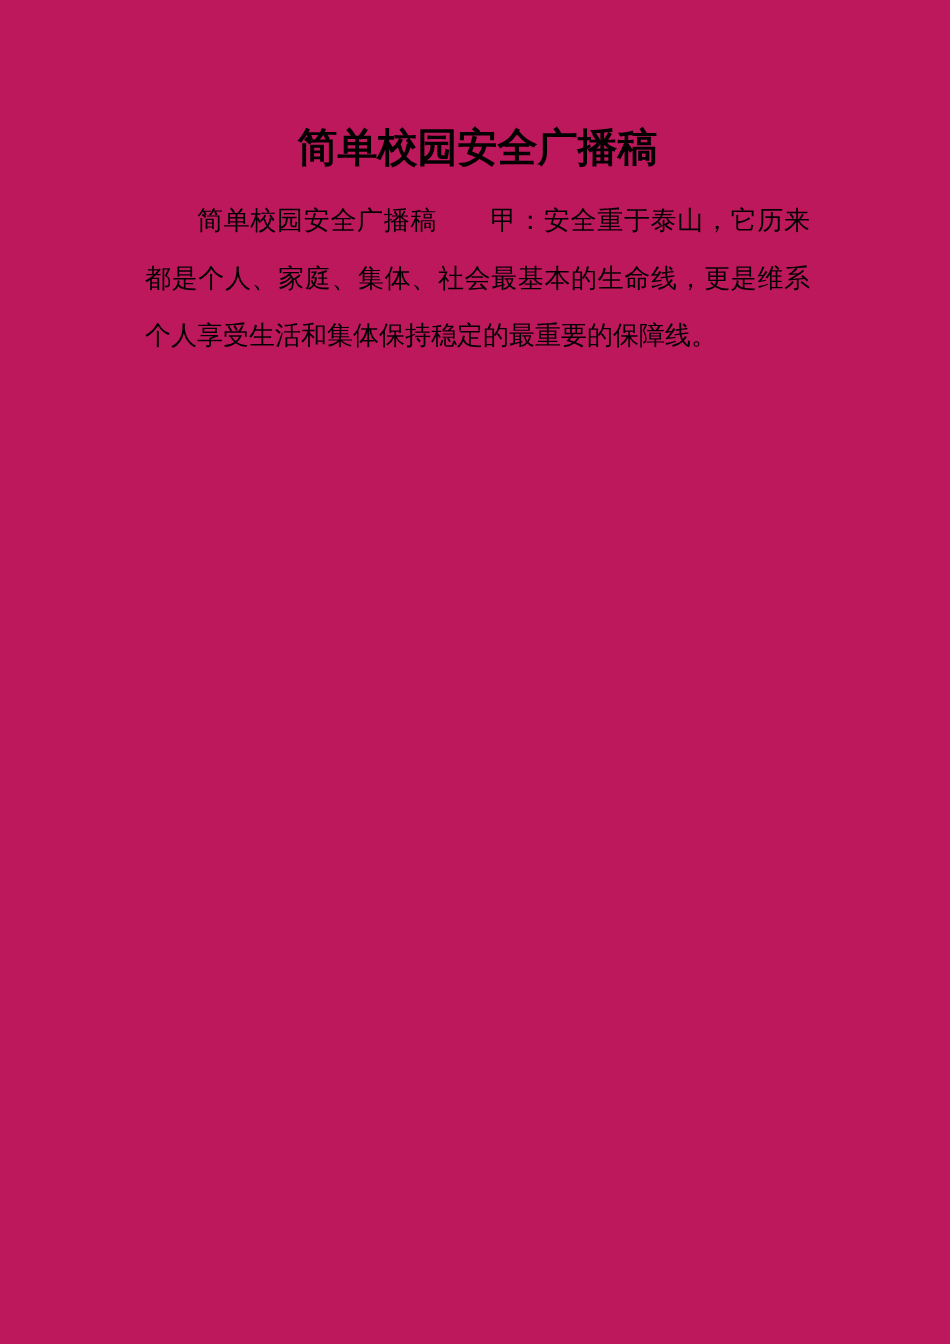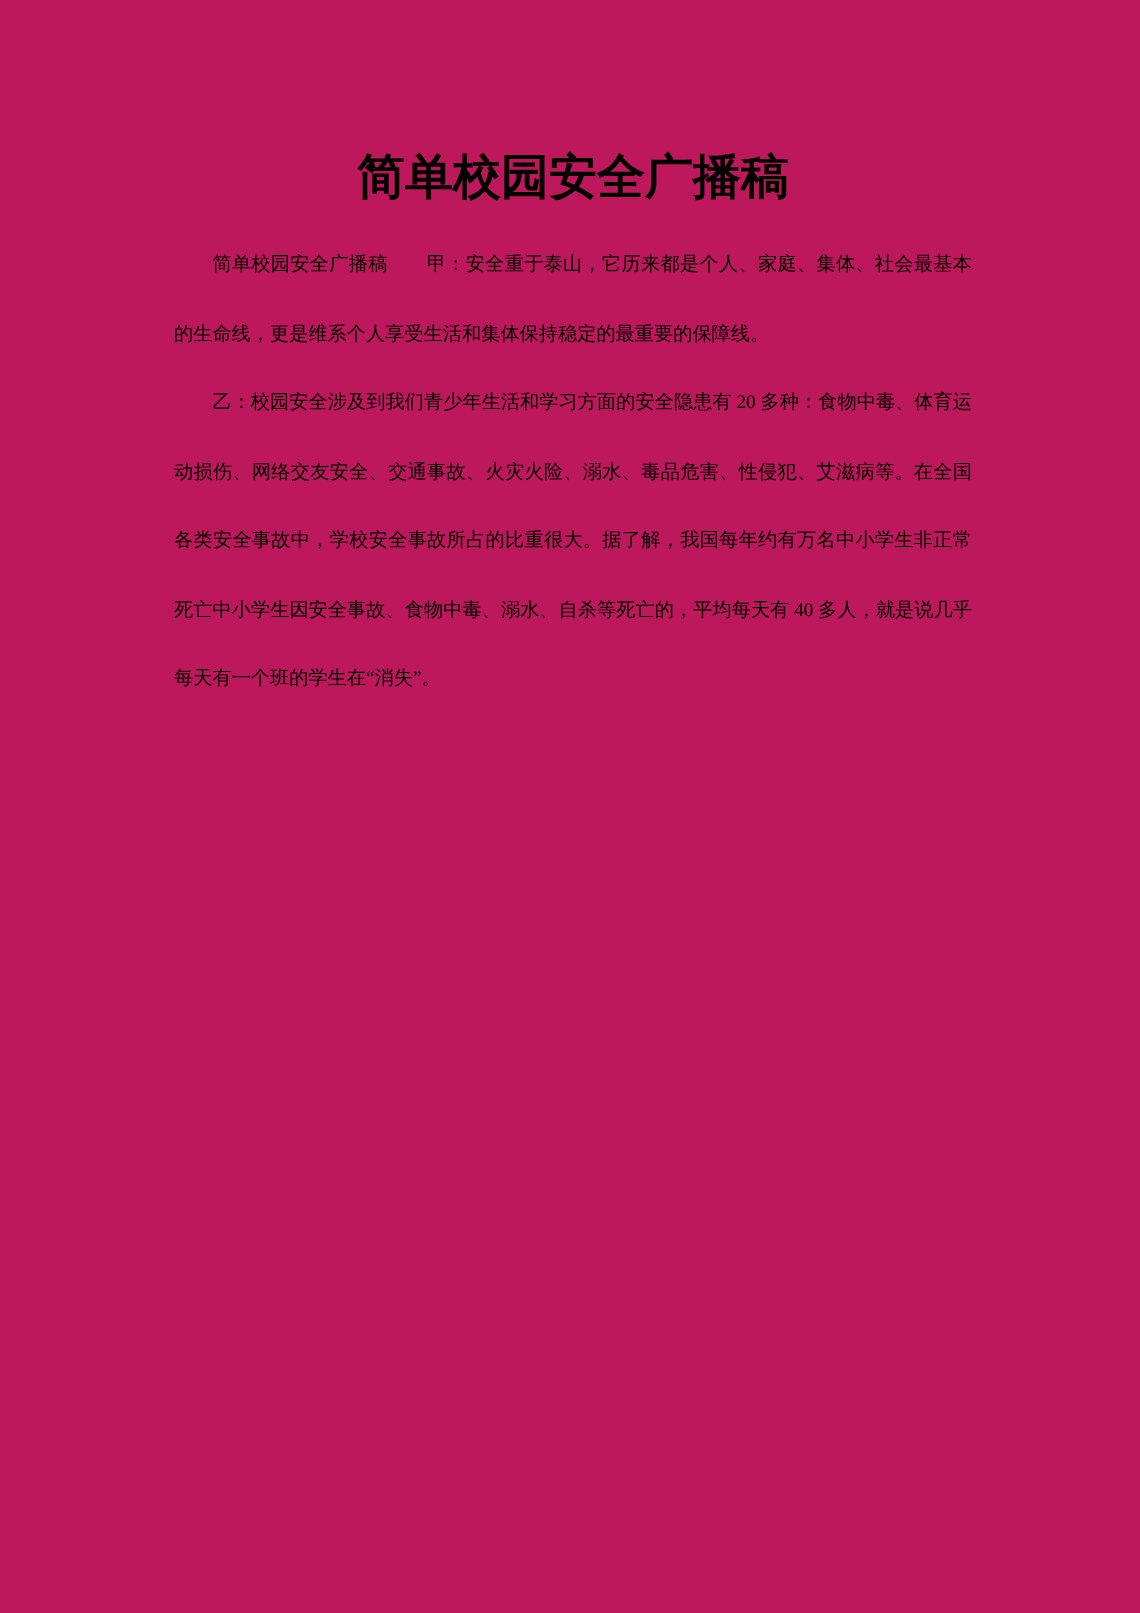--- a/index.html
+++ b/index.html
@@ -25,34 +25,33 @@
   }
   .doc-title {
     font-size: 40px;
     font-weight: 700;
     line-height: 52px;
     text-align: center;
     margin: 0 0 18px 0;
     letter-spacing: 0;
   }
   .doc-body p.para {
-    font-size: 16px;
+    font-size: 26px;
     line-height: 57.5px;
     margin: 0;
     padding: 0;
     text-align: justify;
     text-justify: inter-ideograph;
     text-indent: 2em;
     word-break: normal;
   }
 </style>
 </head>
 <body>
 
 <div class="page">
   <div class="content">
     <h1 class="doc-title">简单校园安全广播稿</h1>
     <div class="doc-body">
         <p class="para">简单校园安全广播稿　　甲：安全重于泰山，它历来都是个人、家庭、集体、社会最基本的生命线，更是维系个人享受生活和集体保持稳定的最重要的保障线。</p>
-        <p class="para">乙：校园安全涉及到我们青少年生活和学习方面的安全隐患有 20 多种：食物中毒、体育运动损伤、网络交友安全、交通事故、火灾火险、溺水、毒品危害、性侵犯、艾滋病等。在全国各类安全事故中，学校安全事故所占的比重很大。据了解，我国每年约有万名中小学生非正常死亡中小学生因安全事故、食物中毒、溺水、自杀等死亡的，平均每天有 40 多人，就是说几乎每天有一个班的学生在“消失”。</p>
       </div>
   </div>
 </div>
 
 </body></html>

